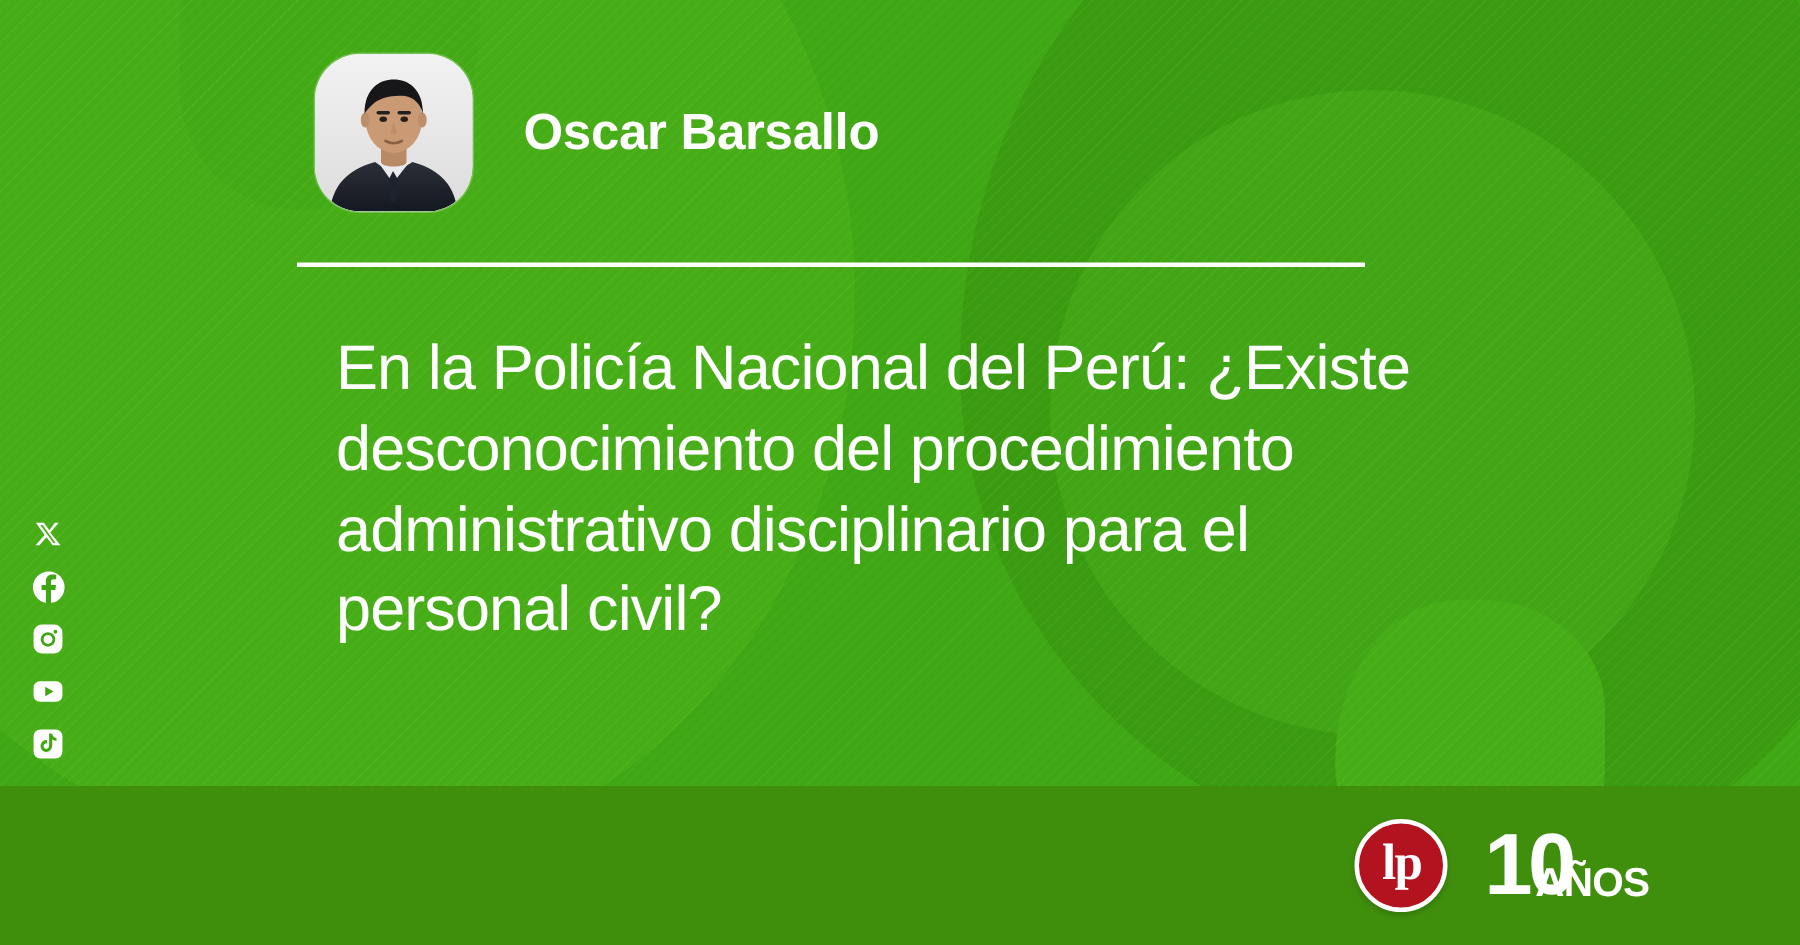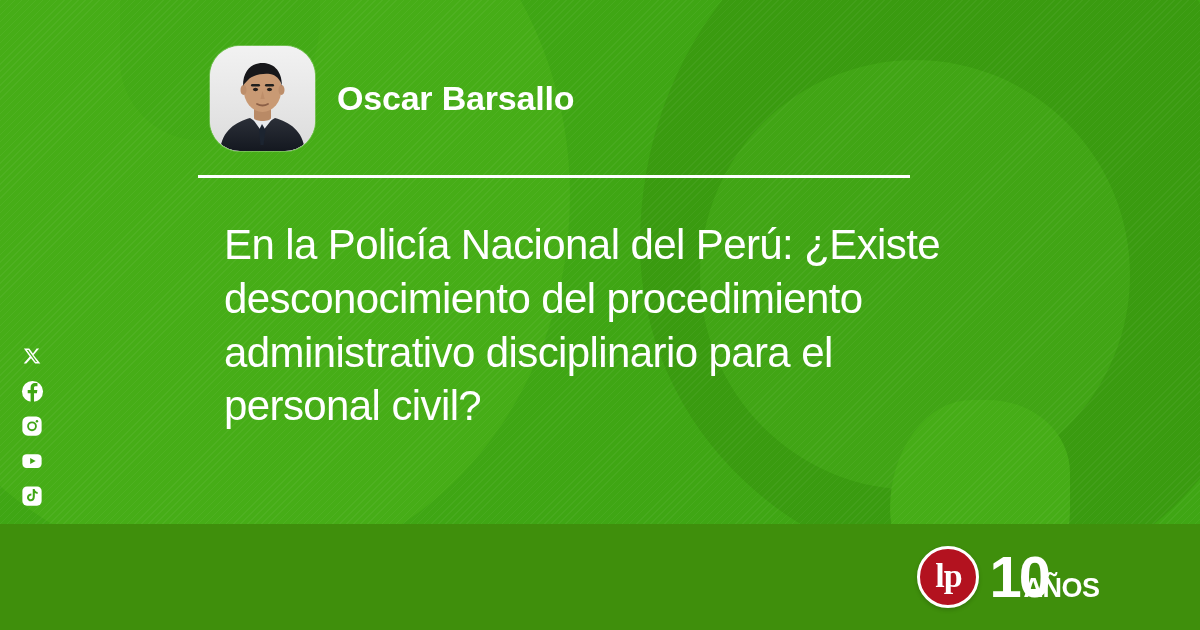--- a/index.html
+++ b/index.html
@@ -90,22 +90,22 @@
   .social-icon {
     width:24px; height:24px;
     display:flex; align-items:center; justify-content:center;
     cursor:pointer;
   }
   .social-icon svg { display:block; }
 
   
   .author-row {
     position:absolute;
-    left:210px; top:46px;
-    display:flex; align-items:center; gap:22px;
+    left:210px; top:36px;
+    display:flex; align-items:center; gap:34px;
     z-index:5;
     justify-content:flex-end;
   }
   .avatar {
     width:105px; height:105px;
     border-radius:30px;
     overflow:hidden;
     background:#f4f4f4;
     flex:0 0 auto;
     position:relative;
@@ -142,21 +142,21 @@
     line-height:1.28;
     letter-spacing:-0.6px;
     z-index:5;
     white-space:pre-line;
   }
 
   
   .brand {
     position:absolute;
     right:152px; bottom:22px;
-    display:flex; align-items:center; gap:10px;
+    display:flex; align-items:center; gap:24px;
     z-index:7;
   }
   .brand-mark {
     width:62px; height:62px;
     border-radius:50%;
     background:#b3121f;
     border:3px solid #ffffff;
     display:flex; align-items:center; justify-content:center;
     box-shadow:0 2px 4px rgba(0,0,0,0.18);
   }

